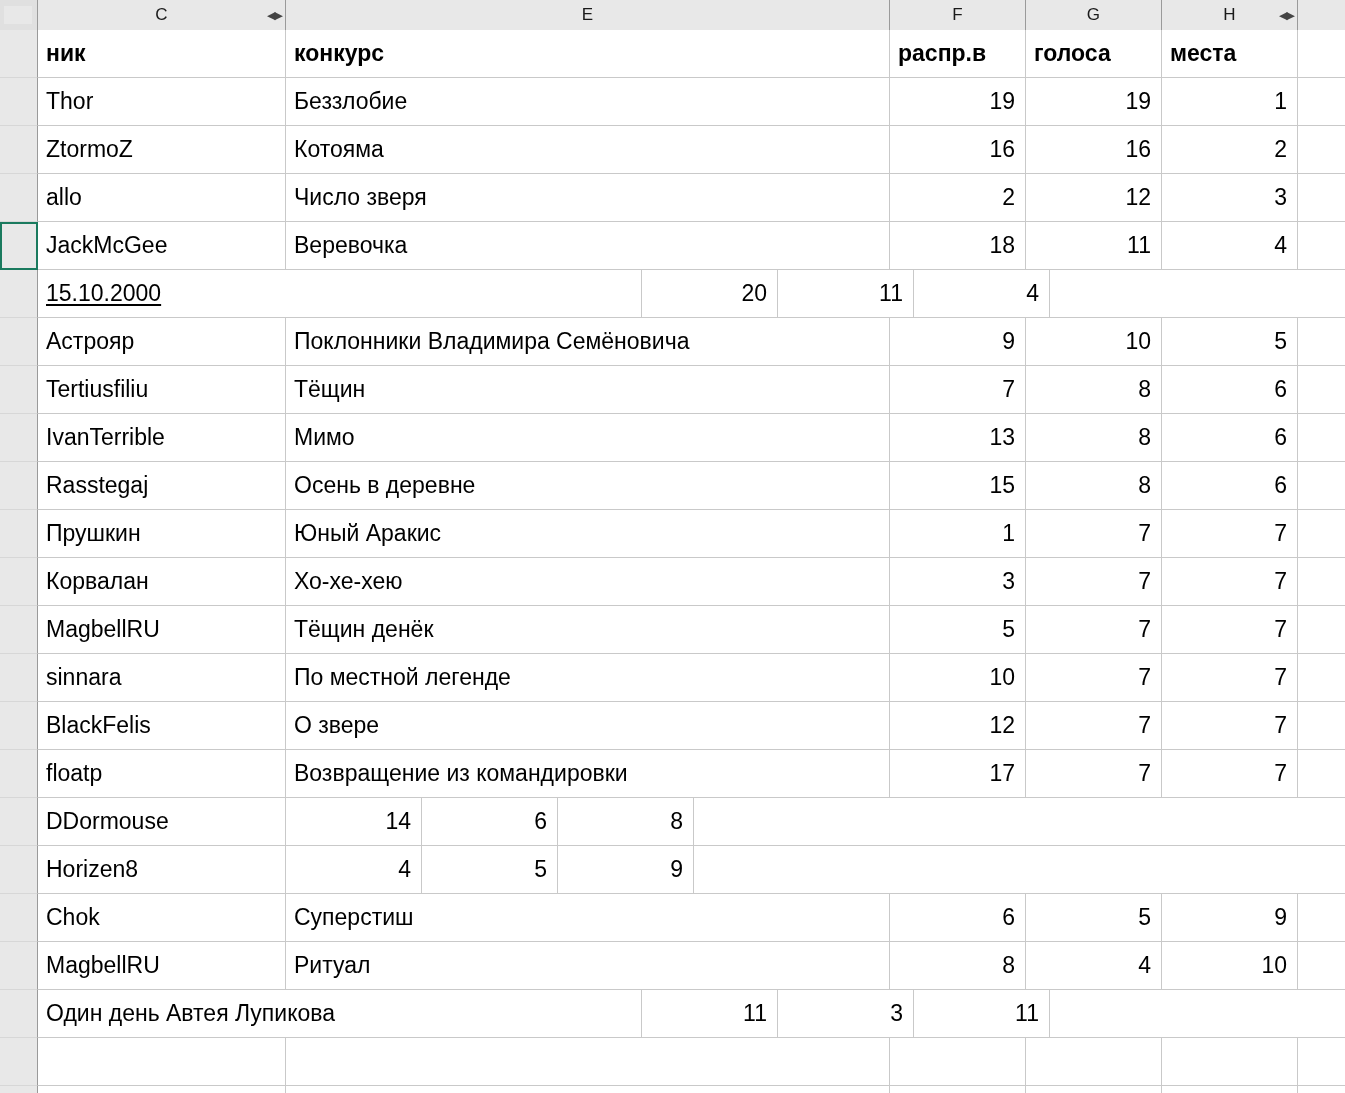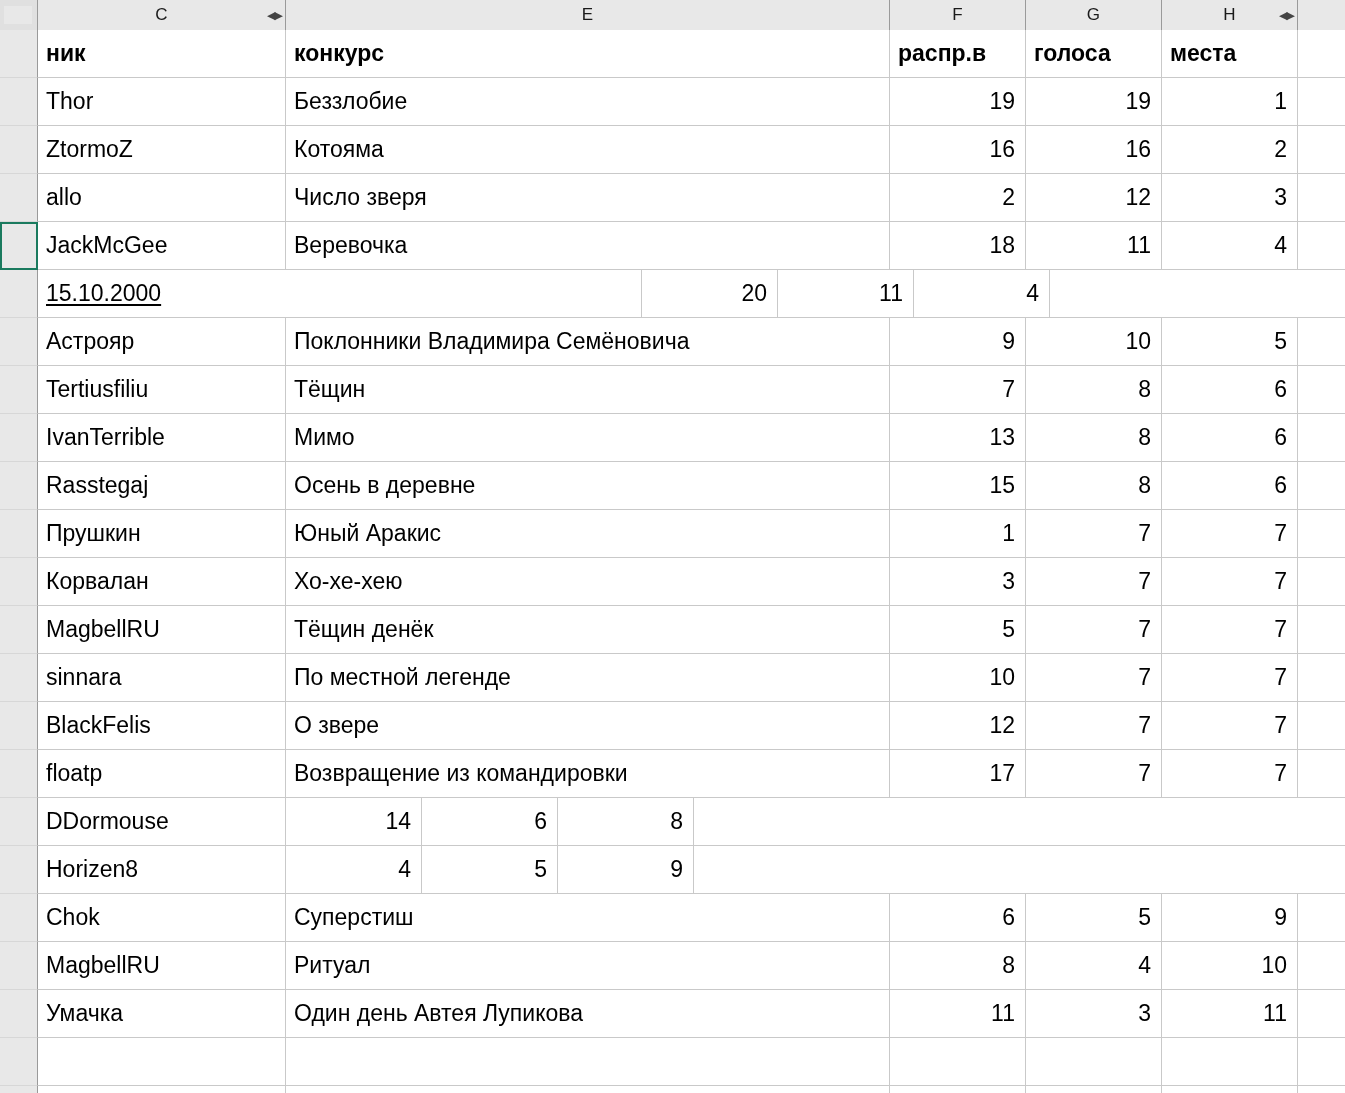--- a/index.html
+++ b/index.html
@@ -359,21 +359,20 @@
       <div class="cell c-C">MagbellRU</div>
       <div class="cell c-E">Ритуал</div>
       <div class="cell c-F num">8</div>
       <div class="cell c-G num">4</div>
       <div class="cell c-H num">10</div>
       <div class="cell tail"></div>
     </div>
 
     <div class="row">
       <div class="rowhead"></div>
-      <div class="cell c-C">Умачка</div>
       <div class="cell c-E">Один день Автея Лупикова</div>
       <div class="cell c-F num">11</div>
       <div class="cell c-G num">3</div>
       <div class="cell c-H num">11</div>
       <div class="cell tail"></div>
     </div>
 
     <div class="row">
       <div class="rowhead"></div>
       <div class="cell c-C"></div>

